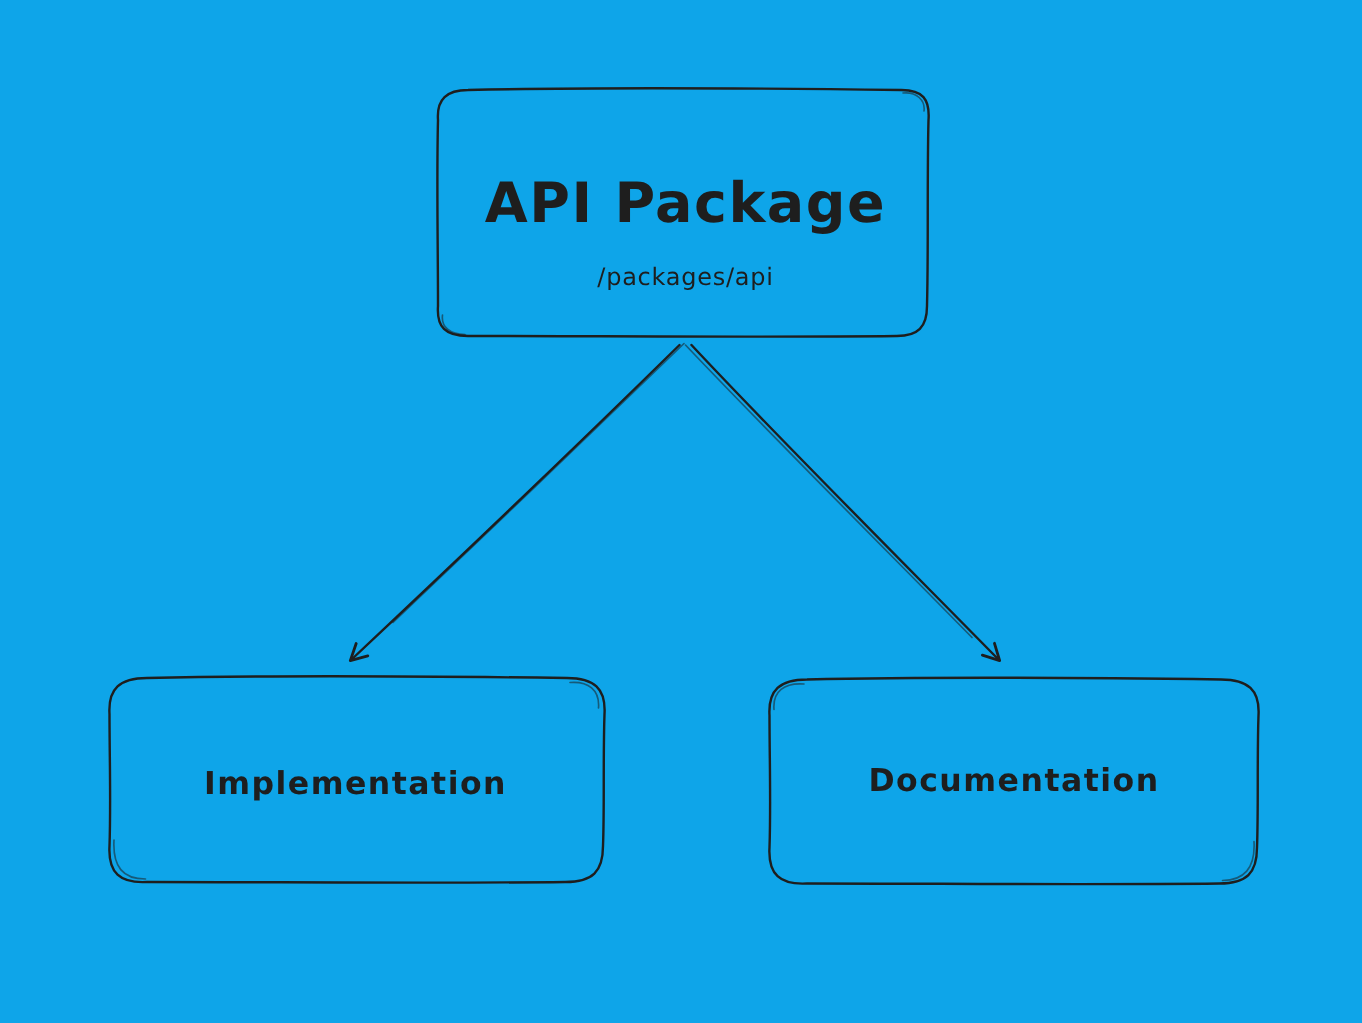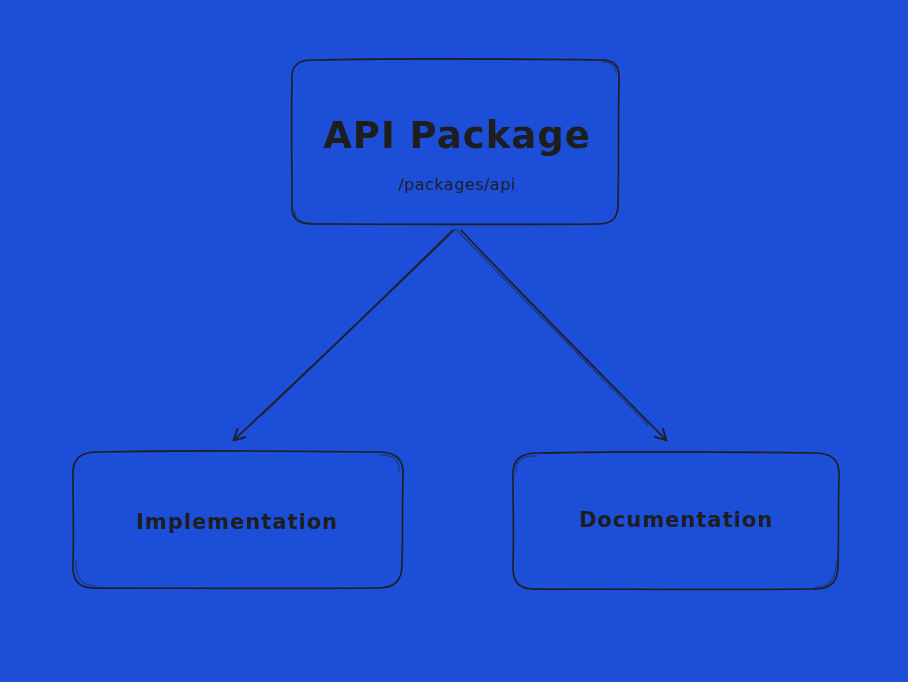--- a/index.html
+++ b/index.html
@@ -8,21 +8,21 @@
     background: #ffffff;
     width: 908px;
     height: 682px;
     overflow: hidden;
     font-family: "DejaVu Sans", sans-serif;
   }
   .canvas-wrap {
     position: relative;
     width: 908px;
     height: 682px;
-    background: #1d4ed8;
+    background: #0ea5e9;
   }
   svg { display: block; }
   .sketch-stroke {
     fill: none;
     stroke: #1e1e1e;
     stroke-width: 1.6;
     stroke-linecap: round;
     stroke-linejoin: round;
   }
   .sketch-stroke-faint {

